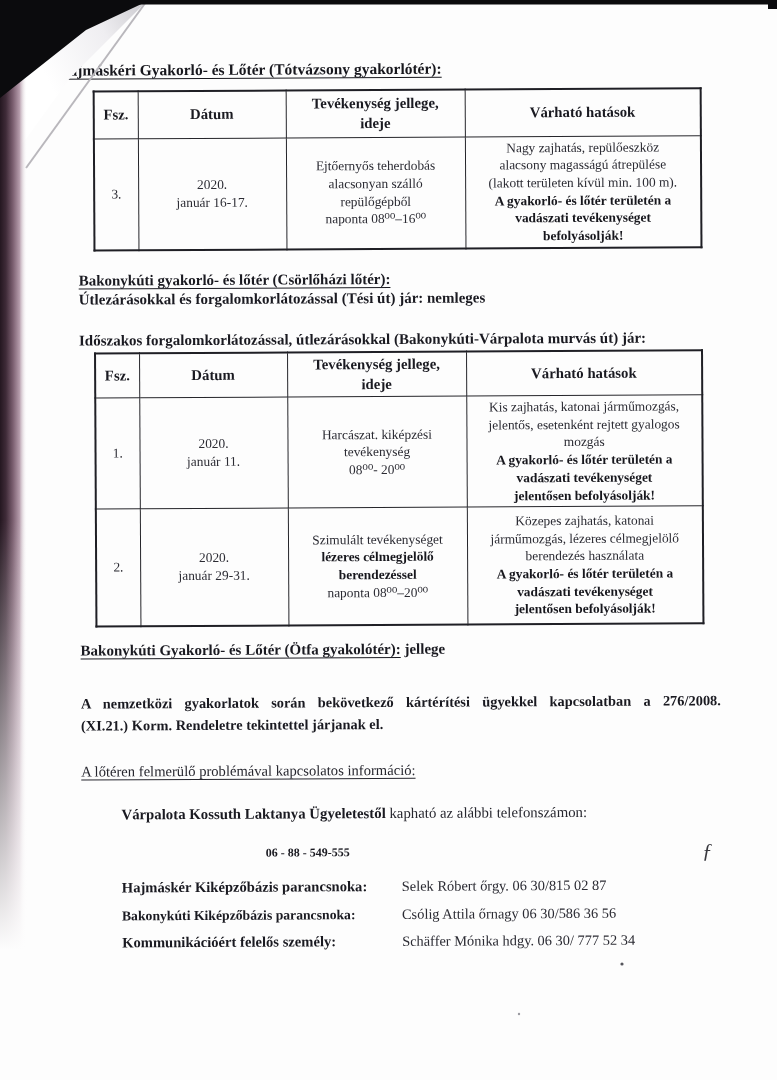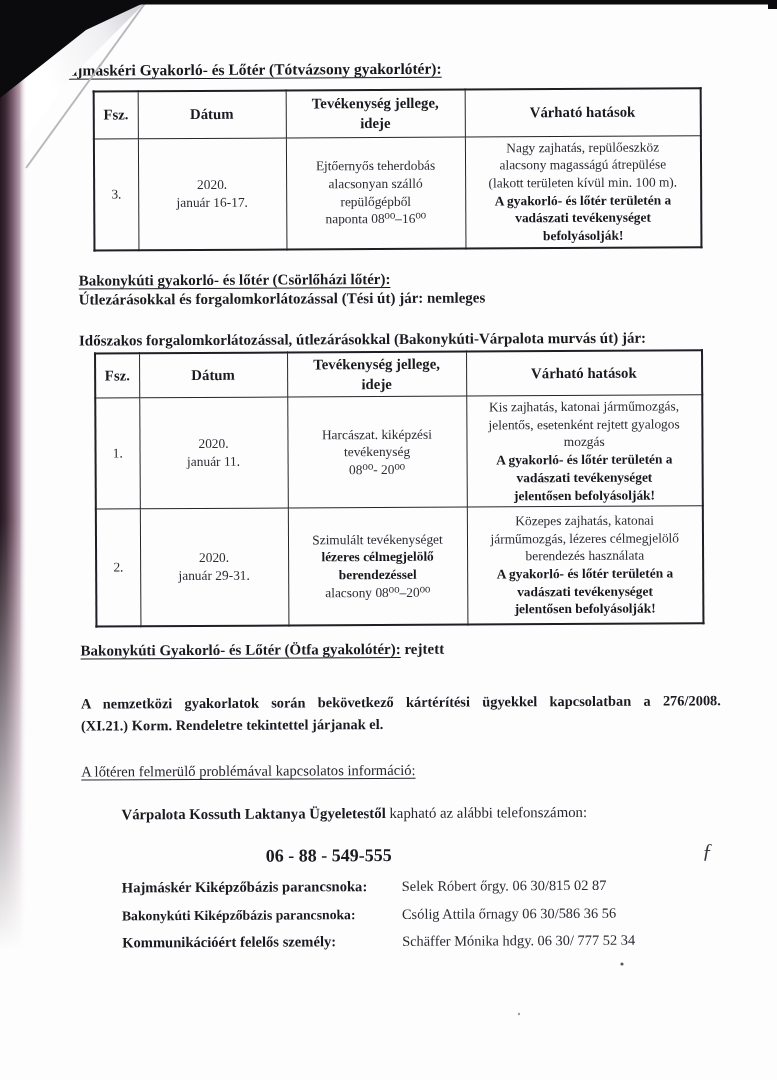--- a/index.html
+++ b/index.html
@@ -113,50 +113,50 @@
         </td>
       </tr>
       <tr style="height:117px;">
         <td>2.</td>
         <td class="pre">2020.
 január 29-31.</td>
         <td>
           <div class="pre">Szimulált tevékenységet</div>
           <div class="pre cell-bold">lézeres célmegjelölő
 berendezéssel</div>
-          <div class="pre">alacsony 08⁰⁰–20⁰⁰</div>
+          <div class="pre">naponta 08⁰⁰–20⁰⁰</div>
         </td>
         <td>
           <div class="pre">Közepes zajhatás, katonai
 járműmozgás, lézeres célmegjelölő
 berendezés használata</div>
           <div class="pre cell-bold">A gyakorló- és lőtér területén a
 vadászati tevékenységet
 jelentősen befolyásolják!</div>
         </td>
       </tr>
     </tbody>
       </table>
 
     <div class="abs h2" style="left:80px;top:641px;">
       <span class="u">Bakonykúti Gyakorló- és Lőtér (Ötfa gyakolótér):</span>
-      <span>rejtett</span>
+      <span>jellege</span>
     </div>
 
     <div class="abs para" style="left:80px;top:692px;width:640px;">
       <div class="justify-both">A nemzetközi gyakorlatok során bekövetkező kártérítési ügyekkel kapcsolatban a 276/2008.</div>
       <div>(XI.21.) Korm. Rendeletre tekintettel járjanak el.</div>
     </div>
 
     <div class="abs u" style="left:80px;top:762px;font-size:14.6px;">A lőtéren felmerülő problémával kapcsolatos információ:</div>
 
     <div class="abs" style="left:120px;top:805px;font-size:14.8px;">
       <span class="b">Várpalota Kossuth Laktanya Ügyeletestől</span><span> kapható az alábbi telefonszámon:</span>
     </div>
-    <div class="abs b" style="left:264px;top:845px;font-size:18px;">06 - 88 - 549-555</div>
+    <div class="abs b" style="left:264px;top:845px;font-size:12px;">06 - 88 - 549-555</div>
 
     <div class="abs" style="left:120px;top:877px;">
       <span class="contact-label">Hajmáskér Kiképzőbázis parancsnoka:</span><span class="contact-value">Selek Róbert őrgy. 06 30/815 02 87</span>
     </div>
     <div class="abs" style="left:120px;top:905px;">
       <span class="contact-label small">Bakonykúti Kiképzőbázis parancsnoka:</span><span class="contact-value">Csólig Attila őrnagy  06 30/586 36 56</span>
     </div>
     <div class="abs" style="left:120px;top:932px;">
       <span class="contact-label">Kommunikációért felelős személy:</span><span class="contact-value">Schäffer Mónika hdgy. 06 30/ 777 52 34</span>
     </div>

